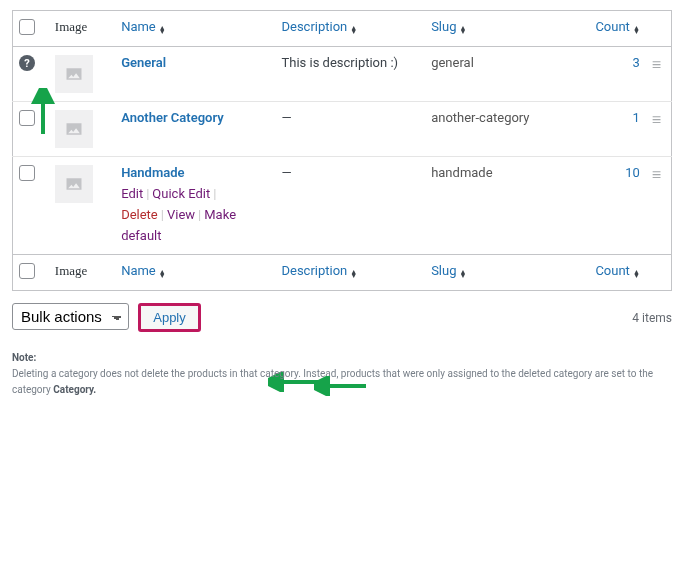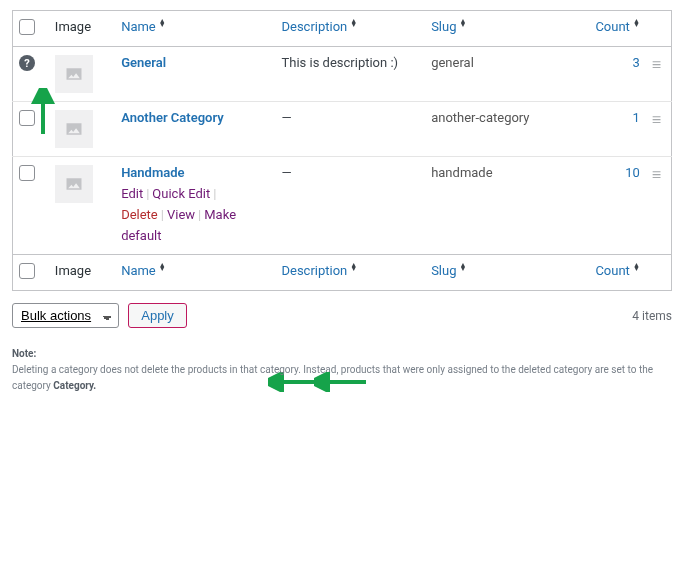--- a/index.html
+++ b/index.html
@@ -27,28 +27,28 @@
   table.cat-table tfoot th {
     font-weight: 400;
     border: none;
     border-bottom: 1px solid #c3c4c7;
   }
   table.cat-table tfoot th {
     border-bottom: none;
     border-top: 1px solid #c3c4c7;
   }
   .col-cb { width: 34px; }
-  .col-img { width: 62px; color:#2c3338; }
+  .col-img { width: 62px; color:#2c3338;font-family:Liberation Serif, serif; }
   .col-name { width: 150px; }
   .col-desc { width: 140px; }
   .col-slug { width: 150px; }
   .col-count { width: 44px; text-align:right;margin-top:32px; }
   .col-drag { width: 24px; text-align:center; }
 
-  .th-link { color:#2271b1; text-decoration:none; cursor:pointer; display:inline-flex; align-items:flex-start; gap:3px;}
+  .th-link { color:#2271b1; text-decoration:none; cursor:pointer; display:inline-flex; align-items:flex-end; gap:3px;}
   .sort-icon { display:inline-flex; flex-direction:column; line-height:4px; font-size:7px; color:#3c434a; }
   .sort-icon .u::before { content:"▲"; }
   .sort-icon .d::before { content:"▼"; }
 
   tbody tr { border-top: 1px solid #e5e5e5; }
   tbody tr:first-child { border-top: none; }
   tbody td { padding-top: 14px; padding-bottom: 34px; }
   tbody tr.row-active td { }
 
   .checkbox {
@@ -73,31 +73,30 @@
 
   .row-actions { font-size:13px; margin-top:4px; line-height:1.6; }
   .row-actions a { color:#701a75; text-decoration:none; cursor:pointer;}
   .row-actions a.danger { color:#b32d2e; }
   .row-actions .sep { color:#ccc; padding:0 3px; }
 
   .drag-handle { color:#a7aaad; font-size:16px; cursor:move; user-select:none; }
 
   .below-table { display:flex; align-items:center; justify-content:space-between; margin:12px 0 18px 0; }
   .bulk-select {
-    font-size:13px; padding:4px 26px 4px 8px; border:1px solid #8c8f94; border-radius:3px; background:#fff;
+    font-size:15px; padding:4px 26px 4px 8px; border:1px solid #8c8f94; border-radius:3px; background:#fff;
     appearance:none; position:relative;
     background-image: linear-gradient(45deg, transparent 50%, #555 50%), linear-gradient(135deg, #555 50%, transparent 50%);
     background-position: right 11px top 12px, right 6px top 12px;
     background-size: 5px 5px, 5px 5px;
     background-repeat: no-repeat;
     cursor:pointer;
-    text-decoration:underline;
   }
   .apply-btn {
-    font-size:13px; padding:4px 12px; border:1px solid #be185d; color:#2271b1; background:#f6f7f7; border-radius:3px;
+    font-size:13px; padding:4px 12px; border:3px solid #be185d; color:#2271b1; background:#f6f7f7; border-radius:3px;
     margin-left:6px; cursor:pointer;
   }
   .items-count { color:#646970; font-size:12px; }
 
   .note { color:#777f88; font-size:10px; line-height:1.6; }
   .note strong { color:#555d66; }
 
   
   .help-badge {
     width:16px; height:16px; border-radius:50%; background:#555d66; color:#fff; font-size:11px;

